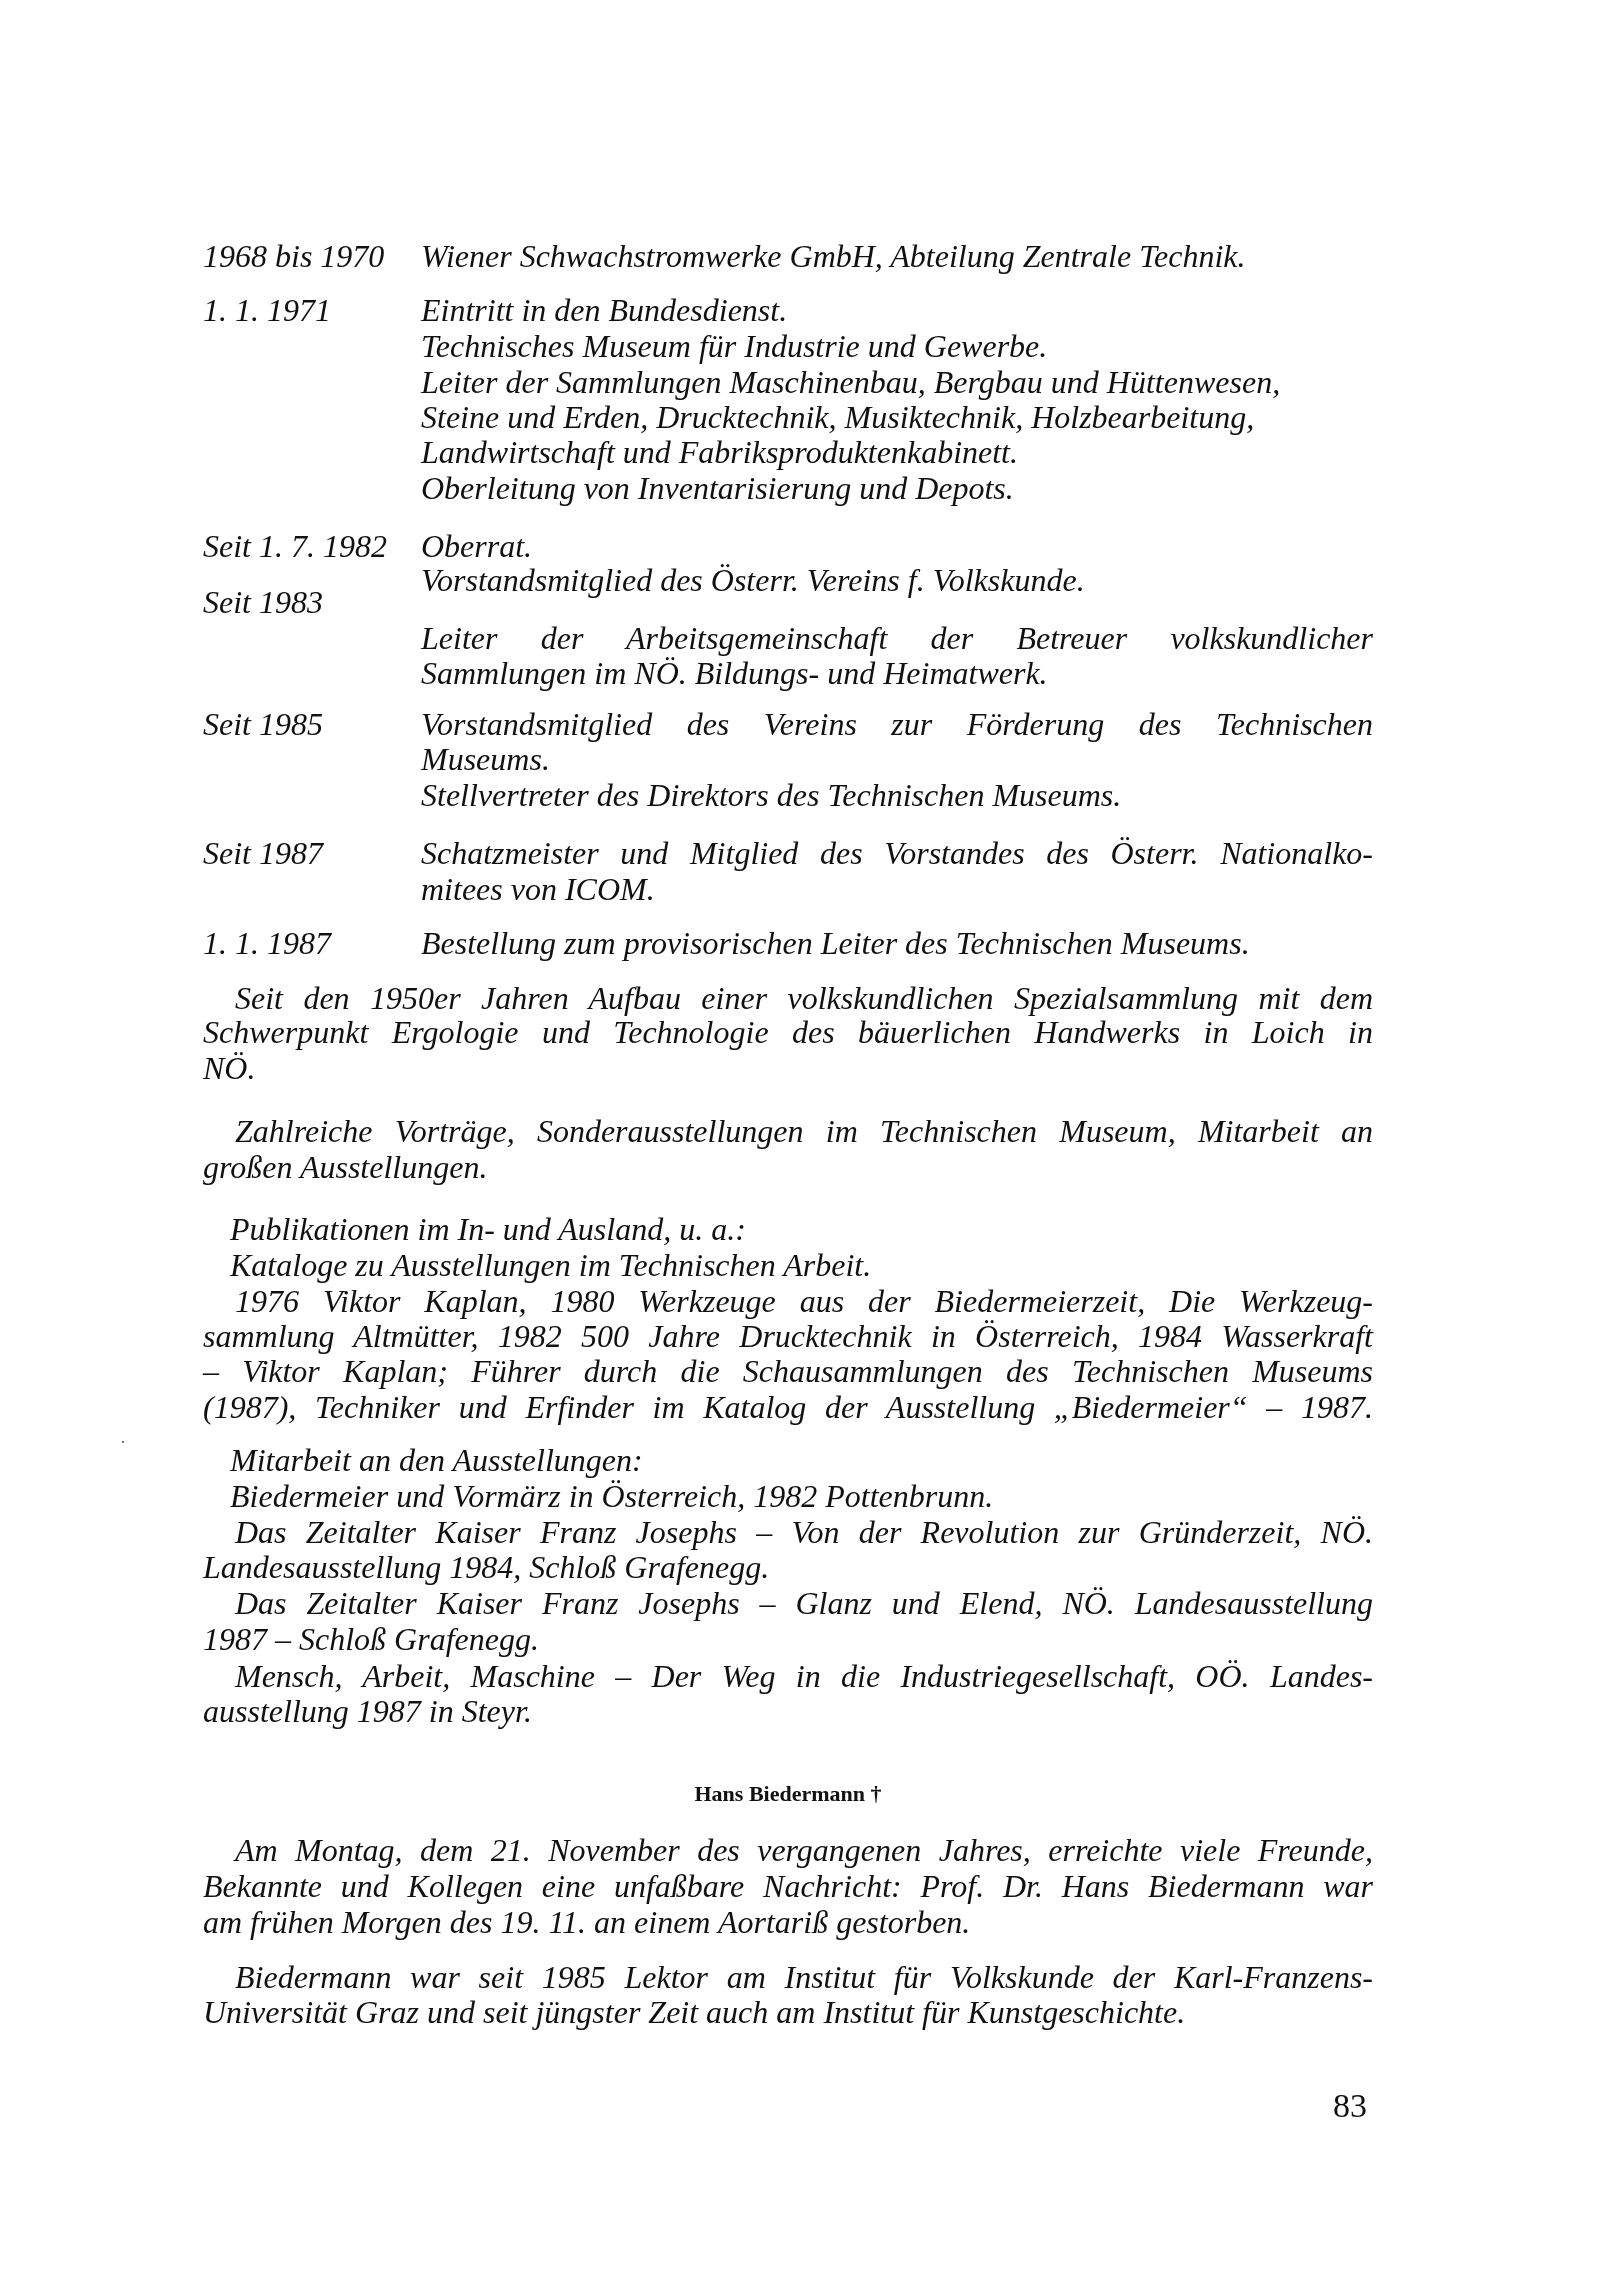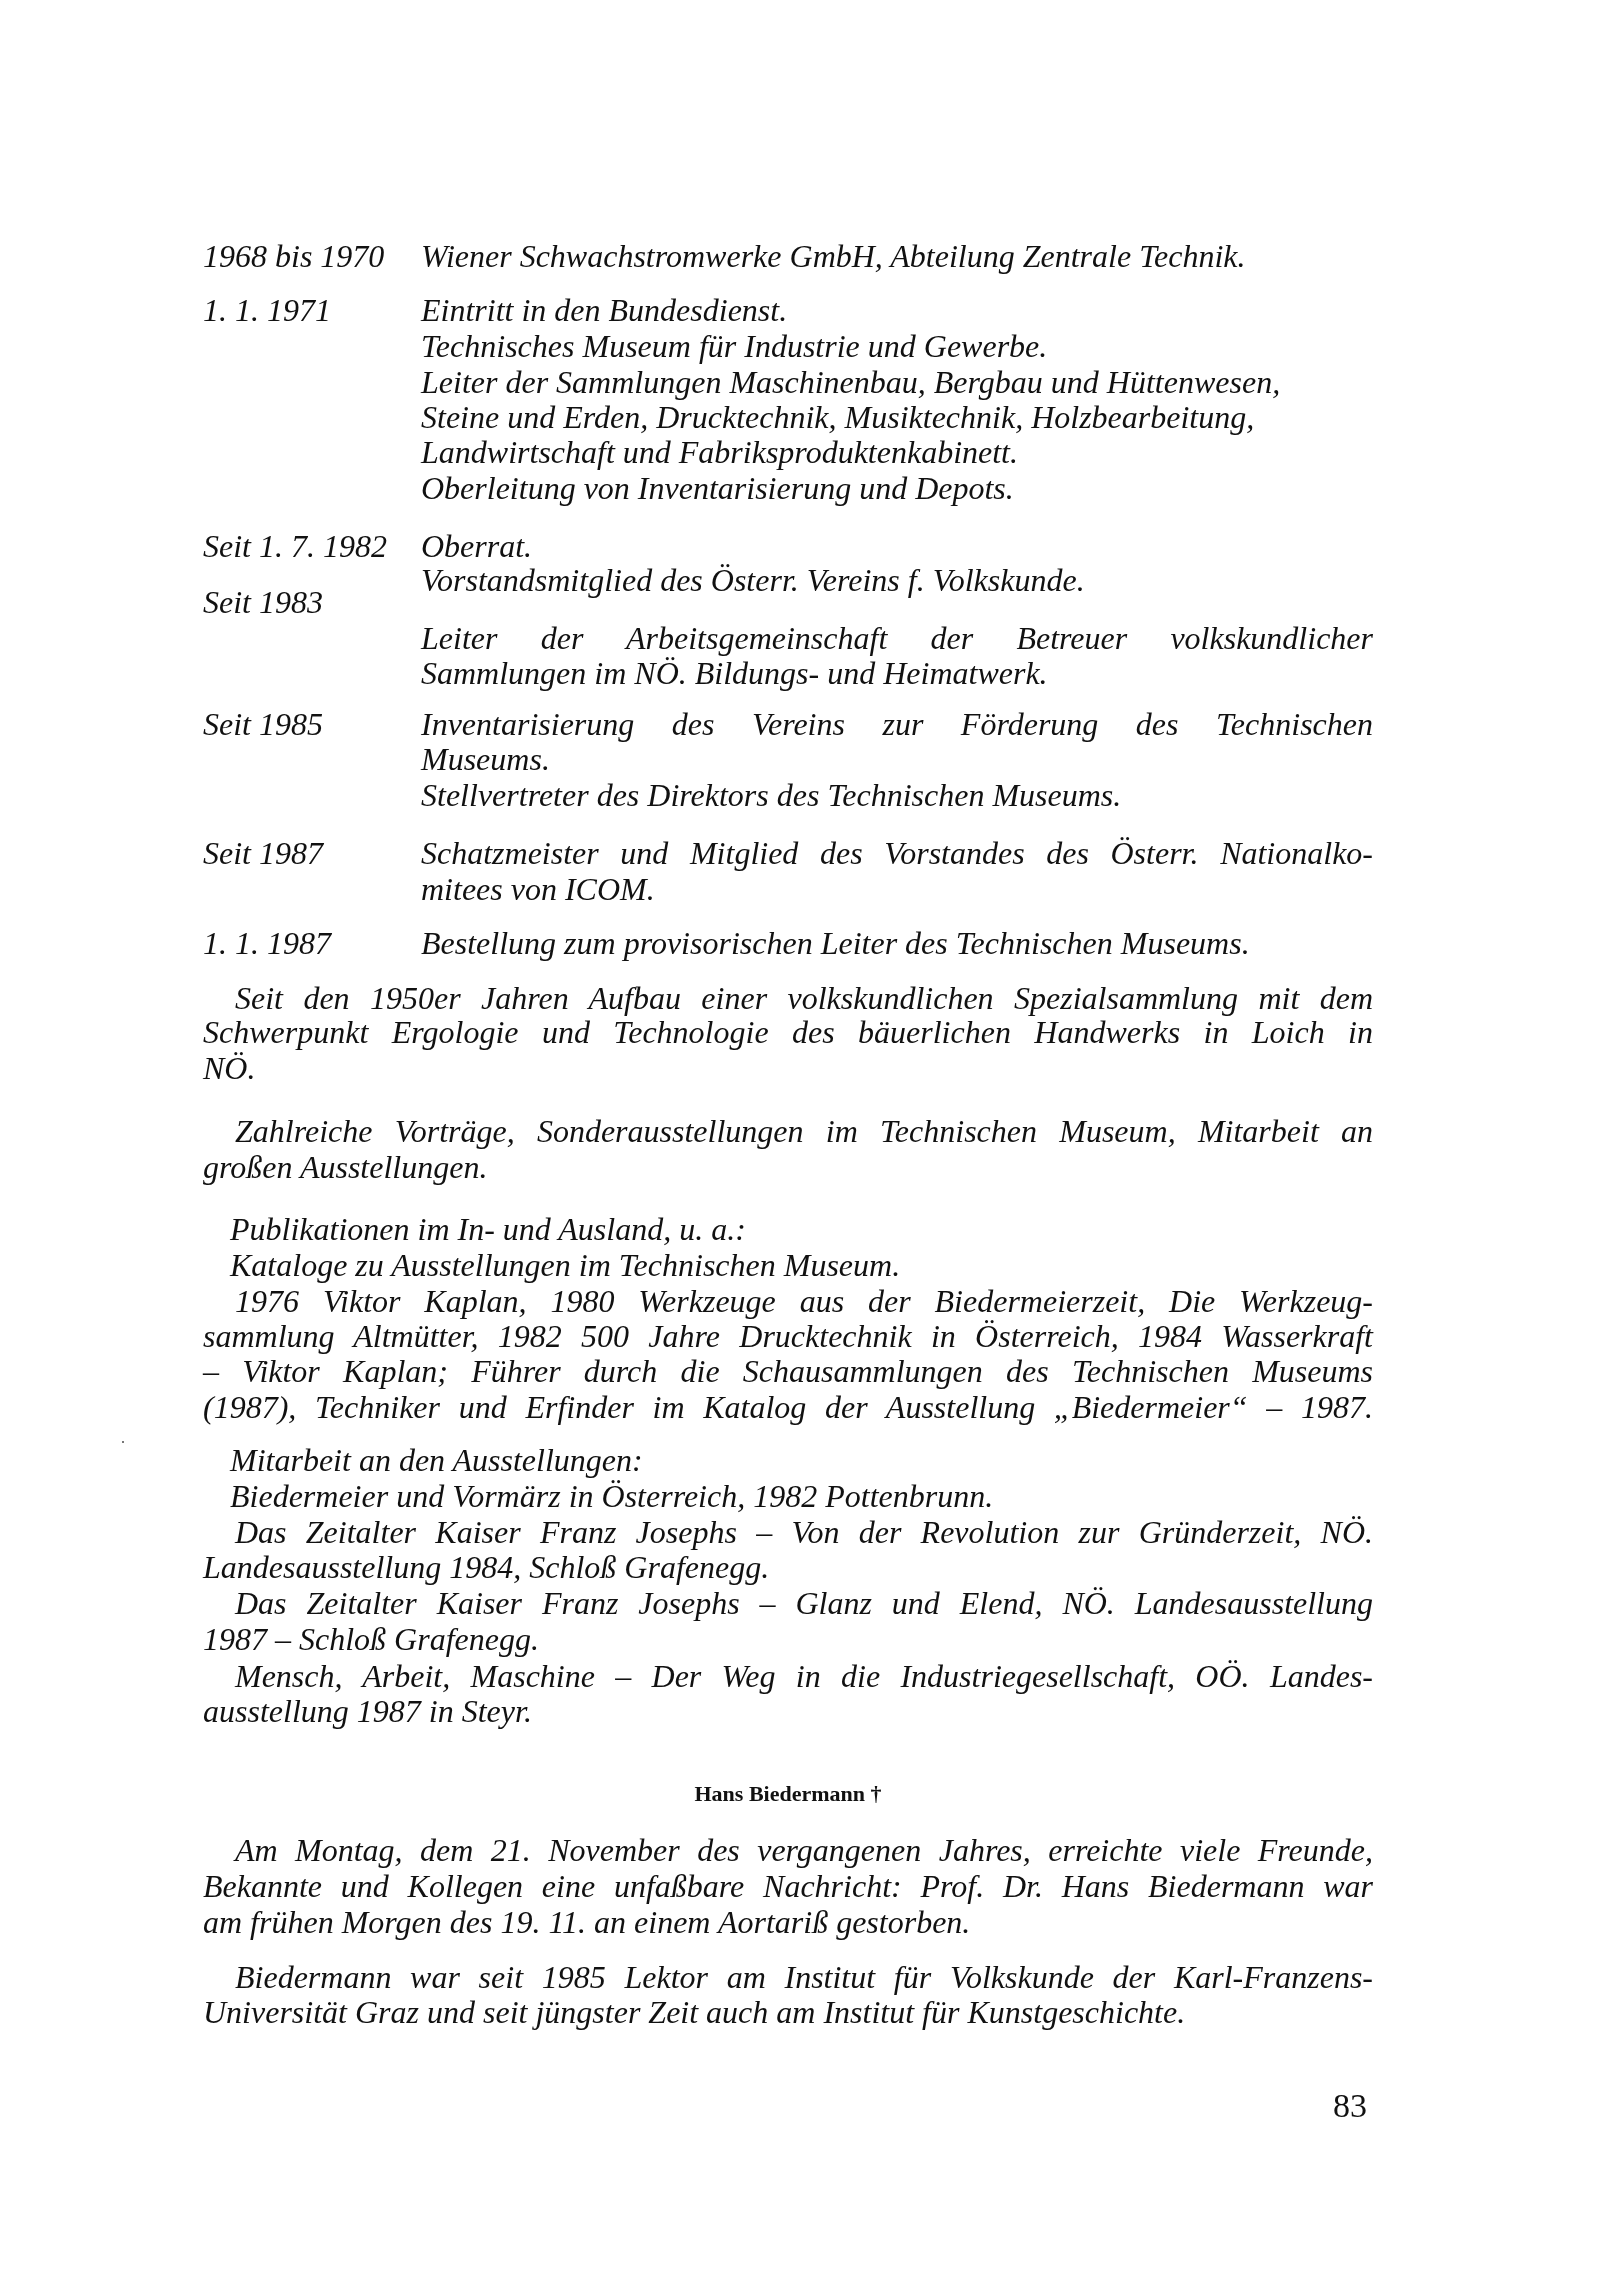--- a/index.html
+++ b/index.html
@@ -47,21 +47,21 @@
 
     <div class="ln date" style="top:530px">Seit 1. 7. 1982</div>
     <div class="ln c2" style="top:530px">Oberrat.</div>
 
     <div class="ln date" style="top:586px">Seit 1983</div>
     <div class="ln c2" style="top:564px">Vorstandsmitglied des Österr. Vereins f. Volkskunde.</div>
     <div class="ln c2 just" style="top:622px">Leiter der Arbeitsgemeinschaft der Betreuer volkskundlicher</div>
     <div class="ln c2" style="top:657px">Sammlungen im NÖ. Bildungs- und Heimatwerk.</div>
 
     <div class="ln date" style="top:708px">Seit 1985</div>
-    <div class="ln c2 just" style="top:708px">Inventarisierung des Vereins zur Förderung des Technischen</div>
+    <div class="ln c2 just" style="top:708px">Vorstandsmitglied des Vereins zur Förderung des Technischen</div>
     <div class="ln c2" style="top:743px">Museums.</div>
     <div class="ln c2" style="top:779px">Stellvertreter des Direktors des Technischen Museums.</div>
 
     <div class="ln date" style="top:837px">Seit 1987</div>
     <div class="ln c2 just" style="top:837px">Schatzmeister und Mitglied des Vorstandes des Österr. Nationalko-</div>
     <div class="ln c2" style="top:873px">mitees von ICOM.</div>
 
     <div class="ln date" style="top:927px">1. 1. 1987</div>
     <div class="ln c2" style="top:927px">Bestellung zum provisorischen Leiter des Technischen Museums.</div>
   </div>
@@ -72,21 +72,21 @@
     <div class="ln full" style="top:1052px">NÖ.</div>
   </div>
 
   <div>
     <div class="ln full just" style="top:1115px; text-indent:32px">Zahlreiche Vorträge, Sonderausstellungen im Technischen Museum, Mitarbeit an</div>
     <div class="ln full" style="top:1151px">großen Ausstellungen.</div>
   </div>
 
   <div>
     <div class="ln ind" style="top:1213px">Publikationen im In- und Ausland, u. a.:</div>
-    <div class="ln ind" style="top:1249px">Kataloge zu Ausstellungen im Technischen Museum.</div>
+    <div class="ln ind" style="top:1249px">Kataloge zu Ausstellungen im Technischen Arbeit.</div>
     <div class="ln full just" style="top:1285px; text-indent:32px">1976 Viktor Kaplan, 1980 Werkzeuge aus der Biedermeierzeit, Die Werkzeug-</div>
     <div class="ln full just" style="top:1320px">sammlung Altmütter, 1982 500 Jahre Drucktechnik in Österreich, 1984 Wasserkraft</div>
     <div class="ln full just" style="top:1355px">– Viktor Kaplan; Führer durch die Schausammlungen des Technischen Museums</div>
     <div class="ln full just" style="top:1391px">(1987), Techniker und Erfinder im Katalog der Ausstellung „Biedermeier“ – 1987.</div>
   </div>
 
   <div>
     <div class="ln ind" style="top:1444px">Mitarbeit an den Ausstellungen:</div>
     <div class="ln ind" style="top:1480px">Biedermeier und Vormärz in Österreich, 1982 Pottenbrunn.</div>
     <div class="ln full just" style="top:1516px; text-indent:32px">Das Zeitalter Kaiser Franz Josephs – Von der Revolution zur Gründerzeit, NÖ.</div>

